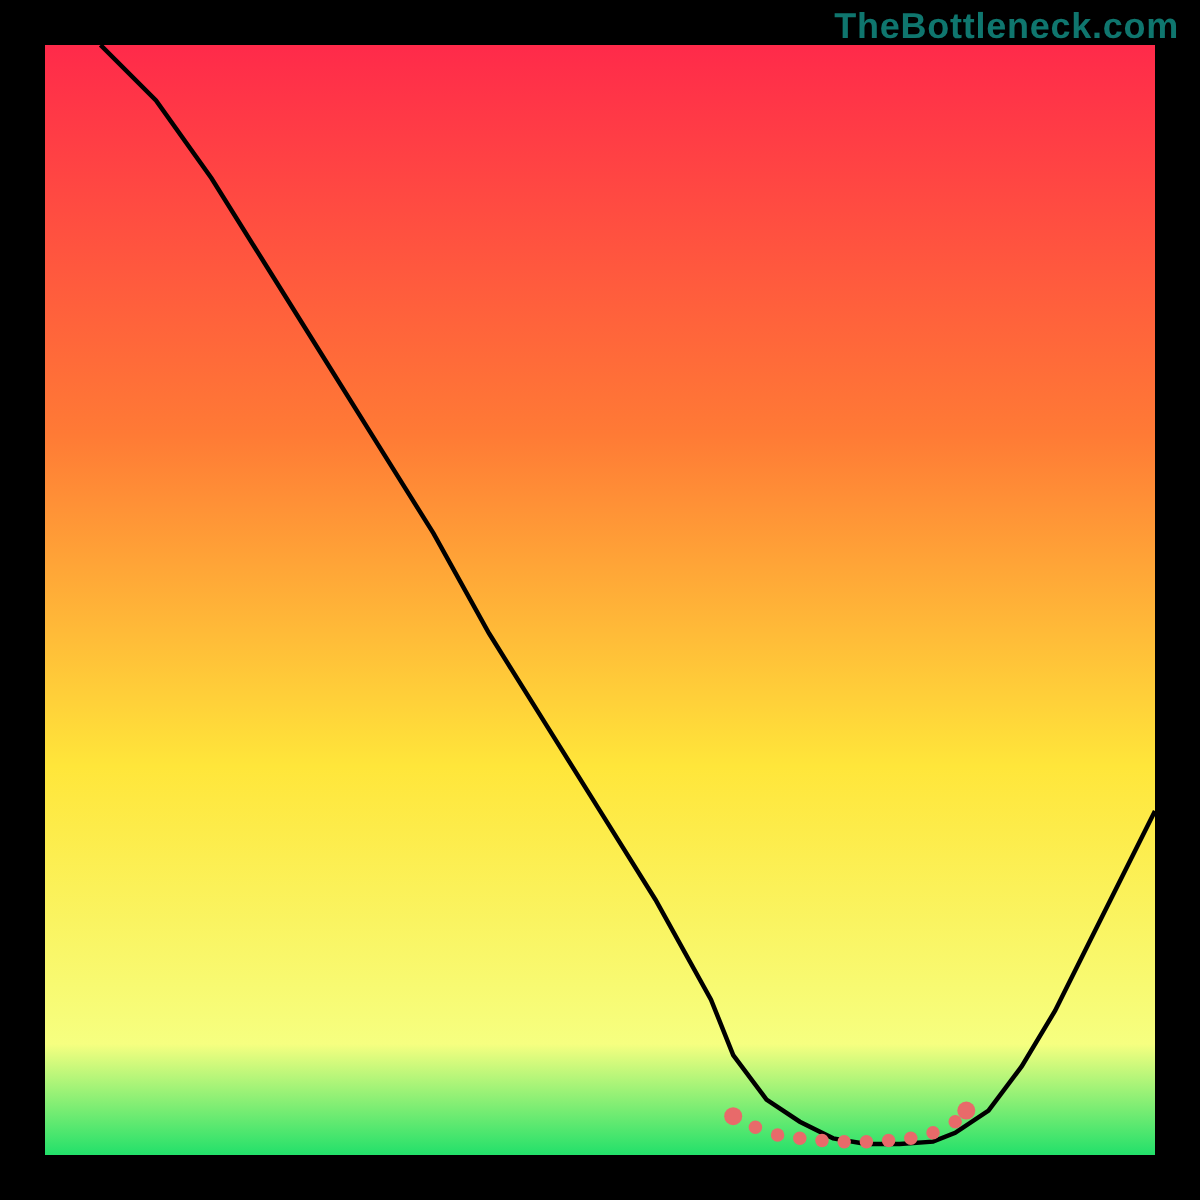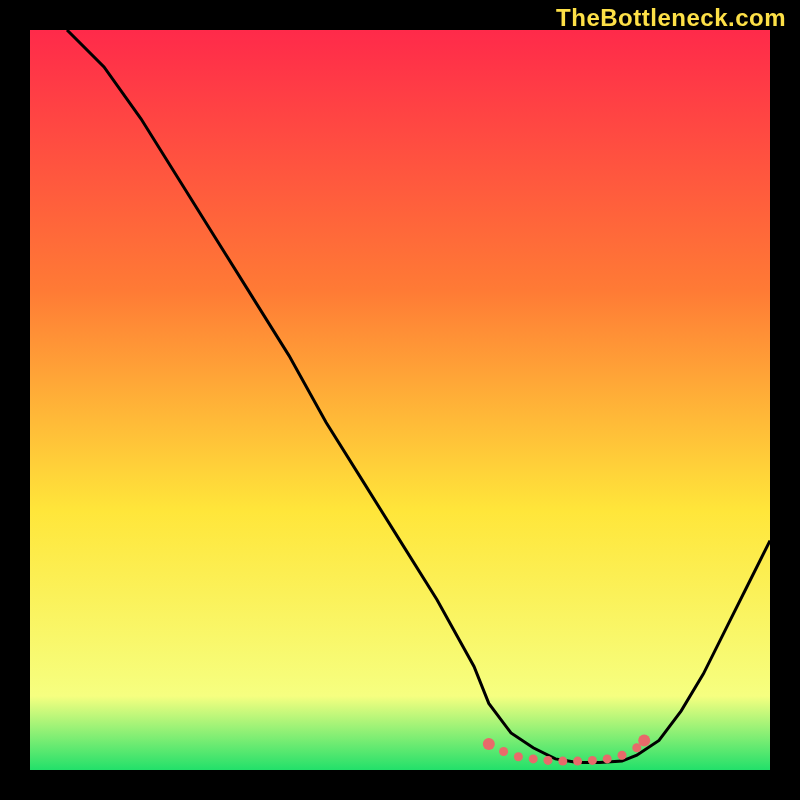--- a/index.html
+++ b/index.html
@@ -14,21 +14,21 @@
   .frame {
     position: relative;
     width: 800px;
     height: 800px;
     background: #000;
   }
   .watermark {
     position: absolute;
     top: 4px;
     right: 14px;
-    color: #fde047;
+    color: #0f766e;
     font-size: 24px;
     font-weight: 600;
     letter-spacing: 0.5px;
     z-index: 50;
   }
   .plot {
     position: absolute;
     left: 30px;
     top: 30px;
     width: 740px;

